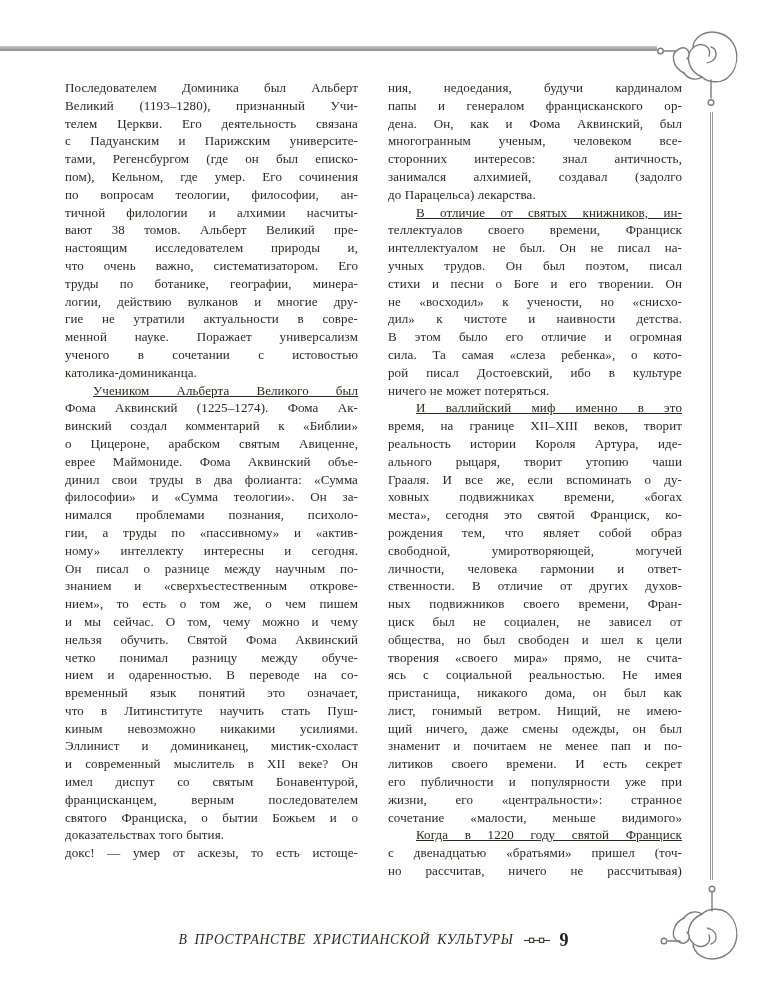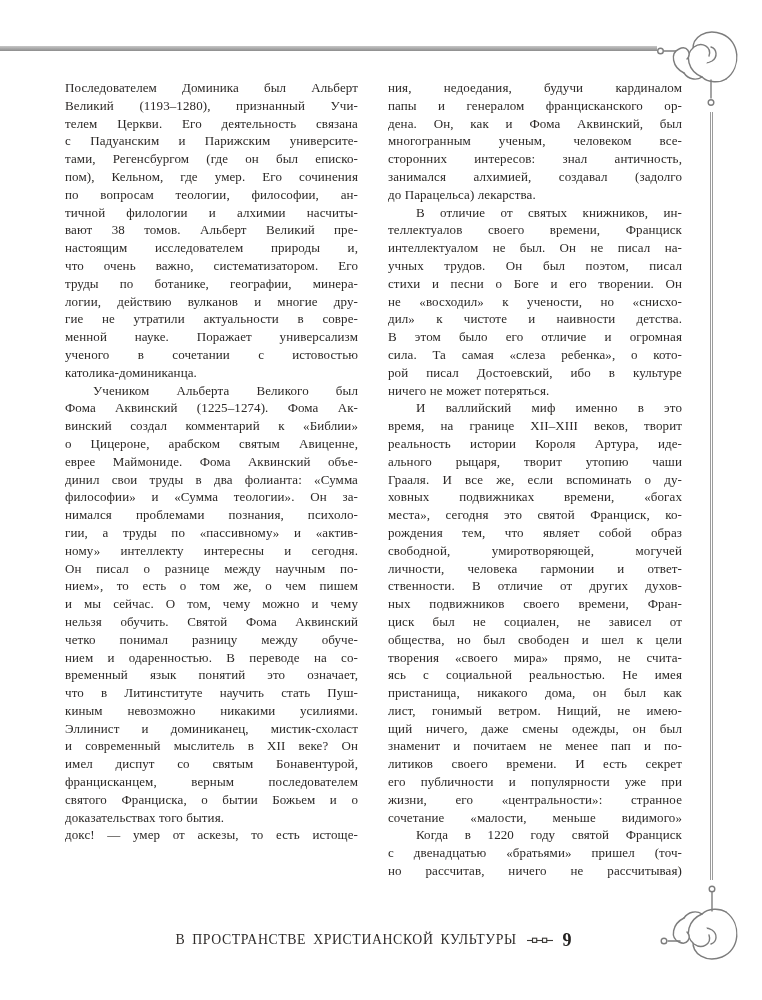--- a/index.html
+++ b/index.html
@@ -43,34 +43,35 @@
   }
   .column.left  { left: 65px; }
   .column.right { left: 388px; width: 294px; }
   .line {
     height: 17.8px;
     white-space: nowrap;
     text-align: justify;
     text-align-last: justify;
     overflow: visible;
   }
-  .line.indent { text-indent: 28px; }
+  .line.indent { text-indent: 28px; text-decoration: underline; }
   .line.para-end { text-align-last: left; }
 
   
   .footer {
     position: absolute;
     left: 65px; top: 927px;
     width: 617px; height: 26px;
     display: flex;
     justify-content: center;
     align-items: center;
     gap: 10px;
   }
   .running-title {
+    font-style: italic;
     font-size: 13.8px;
     letter-spacing: 0.6px;
     word-spacing: 3px;
     color: #2e2b29;
     white-space: nowrap;
   }
   .footer-divider { flex: 0 0 auto; }
   .page-number {
     font-weight: bold;
     font-size: 18px;
@@ -138,20 +139,21 @@
       <div class="line">Фома Аквинский (1225–1274). Фома Ак-</div>
       <div class="line">винский создал комментарий к «Библии»</div>
       <div class="line">о Цицероне, арабском святым Авиценне,</div>
       <div class="line">еврее Маймониде. Фома Аквинский объе-</div>
       <div class="line">динил свои труды в два фолианта: «Сумма</div>
       <div class="line">философии» и «Сумма теологии». Он за-</div>
       <div class="line">нимался проблемами познания, психоло-</div>
       <div class="line">гии, а труды по «пассивному» и «актив-</div>
       <div class="line">ному» интеллекту интересны и сегодня.</div>
       <div class="line">Он писал о разнице между научным по-</div>
+      <div class="line">знанием и «сверхъестественным открове-</div>
       <div class="line">нием», то есть о том же, о чем пишем</div>
       <div class="line">и мы сейчас. О том, чему можно и чему</div>
       <div class="line">нельзя обучить. Святой Фома Аквинский</div>
       <div class="line">четко понимал разницу между обуче-</div>
       <div class="line">нием и одаренностью. В переводе на со-</div>
       <div class="line">временный язык понятий это означает,</div>
       <div class="line">что в Литинституте научить стать Пуш-</div>
       <div class="line">киным невозможно никакими усилиями.</div>
       <div class="line">Эллинист и доминиканец, мистик-схоласт</div>
       <div class="line">и современный мыслитель в XII веке? Он</div>

